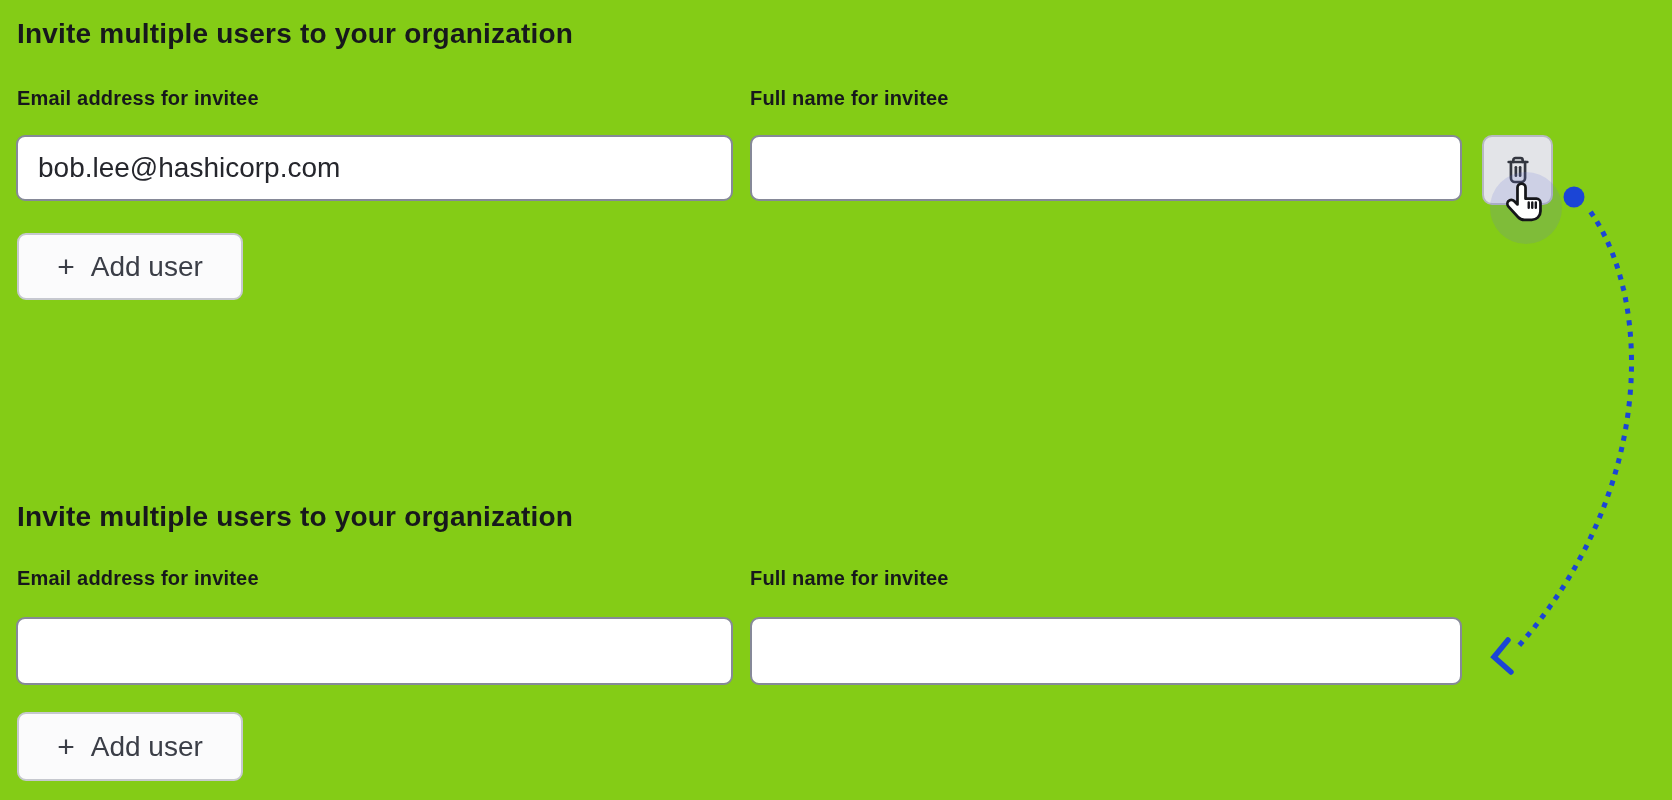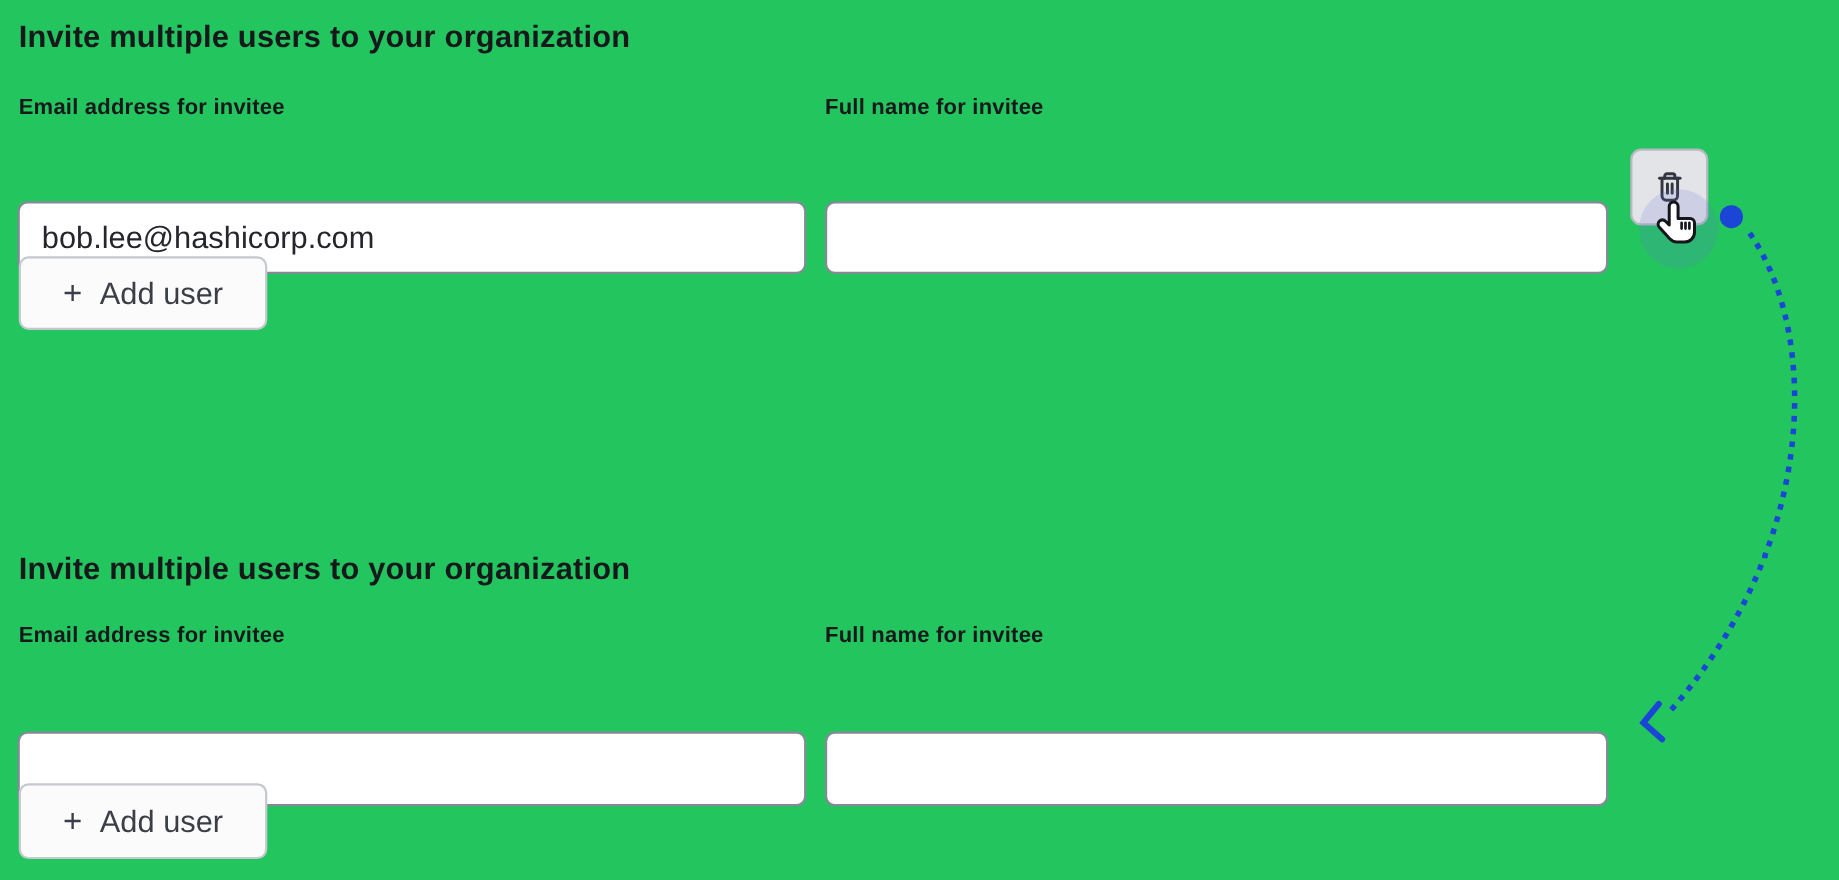--- a/index.html
+++ b/index.html
@@ -1,32 +1,32 @@
 <!DOCTYPE html>
 <html><head>
 <meta charset="utf-8">
 <style>
   html,body{margin:0;padding:0;background:#fff;}
   *{box-sizing:border-box;}
   .canvas{
-    position:relative;width:1672px;height:800px;background:#22c55e;
+    position:relative;width:1672px;height:800px;background:#84cc16;
     font-family:"Liberation Sans", sans-serif;color:#17181c;overflow:hidden;
   }
   .abs{position:absolute;}
   .title{
     font-size:28px;font-weight:bold;line-height:32px;color:#17181c;letter-spacing:.2px;
   }
   .field-label{
     font-size:20px;font-weight:bold;line-height:32px;color:#17181c;letter-spacing:.2px;
   }
   .text-input{
     width:100%;height:100%;
     border:2px solid #868998;border-radius:9px;background:#fff;
     font-family:"Liberation Sans", sans-serif;font-size:28px;color:#25262c;
-    padding:0 20px;outline:none;margin-top:48px;
+    padding:0 20px;outline:none;
   }
   .add-user-btn{
     display:flex;align-items:center;justify-content:center;gap:16px;
     width:226px;height:67px;
     background:#fbfbfc;border:2px solid #c6c8cf;border-radius:9px;
     font-family:"Liberation Sans", sans-serif;font-size:28px;color:#3b3e47;
     cursor:pointer;
   }
   .plus-glyph{font-size:30px;font-weight:400;color:#3b3e47;line-height:1;}
   .trash-btn{

